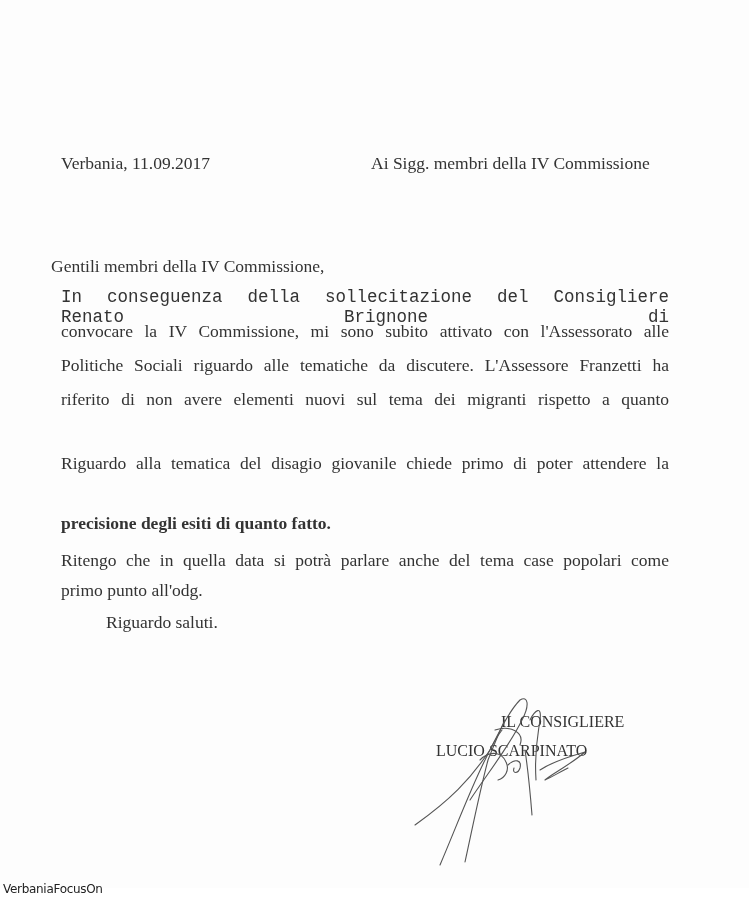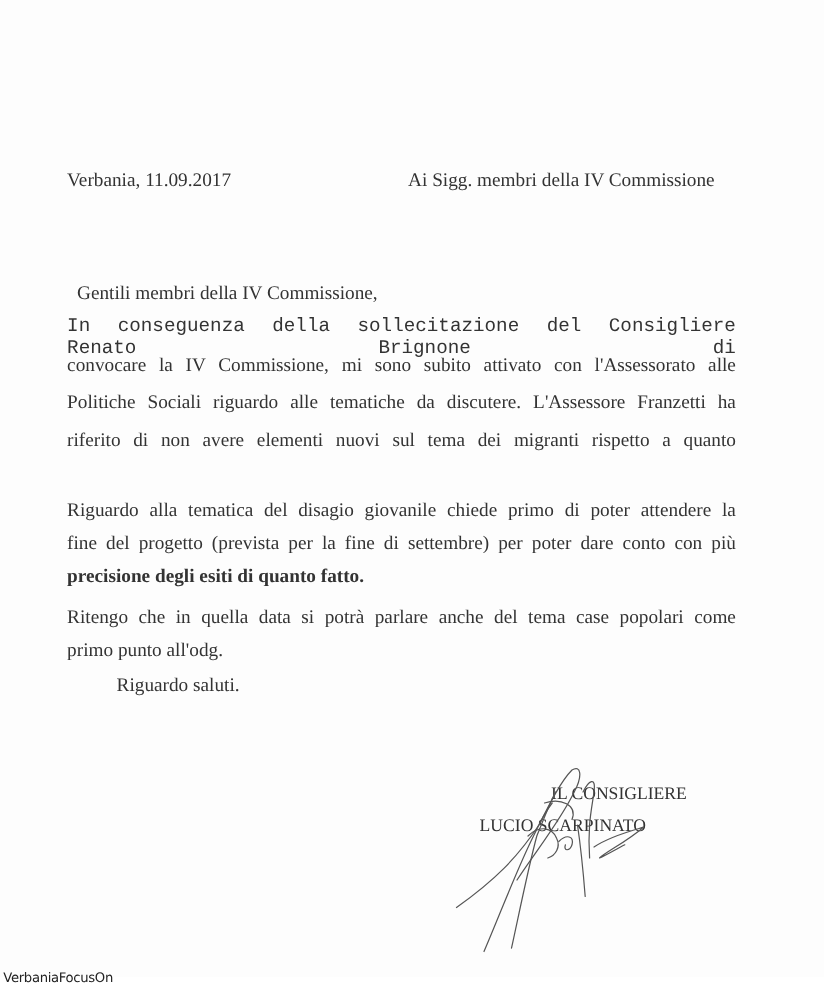--- a/index.html
+++ b/index.html
@@ -66,28 +66,27 @@
     }
   </style>
 </head>
 <body>
 
 <div class="page">
 
   <div class="line" style="left:61px; top:153px;">Verbania, 11.09.2017</div>
   <div class="line" style="left:371px; top:153px;text-align:center;">Ai Sigg. membri della IV Commissione</div>
 
-  <div class="line" style="left:70px; top:256px;">Gentili membri della IV Commissione,</div>
+  <div class="line" style="left:51px; top:256px;">Gentili membri della IV Commissione,</div>
 
   <div class="justify" style="top:287px;font-family:Liberation Mono, monospace;">In conseguenza della sollecitazione del Consigliere Renato Brignone di</div>
   <div class="justify" style="top:321px;">convocare la IV Commissione, mi sono subito attivato con l'Assessorato alle</div>
   <div class="justify" style="top:355px;">Politiche Sociali riguardo alle tematiche da discutere. L'Assessore Franzetti ha</div>
   <div class="justify" style="top:389px;">riferito di non avere elementi nuovi sul tema dei migranti rispetto a quanto</div>
   <div class="justify" style="top:453px;">Riguardo alla tematica del disagio giovanile  chiede primo di poter attendere la</div>
-  <div class="justify" style="top:483px;">fine del progetto (prevista per la fine di settembre) per poter dare conto con più</div>
   <div class="justify last" style="top:513px;font-weight:bold;">precisione degli esiti di quanto fatto.</div>
   <div class="justify" style="top:550px;">Ritengo che in quella data si potrà parlare anche del tema case popolari come</div>
   <div class="justify last" style="top:580px;">primo punto all'odg.</div>
 
   <div class="line" style="left:106px; top:612px;">Riguardo saluti.</div>
 
   <div class="sig-title" style="left:453px; top:712px;margin-left:48px;">IL CONSIGLIERE</div>
   <div class="sig-title" style="left:436px; top:741px;">LUCIO SCARPINATO</div>
 
   <svg class="signature" viewBox="0 0 230 180">

